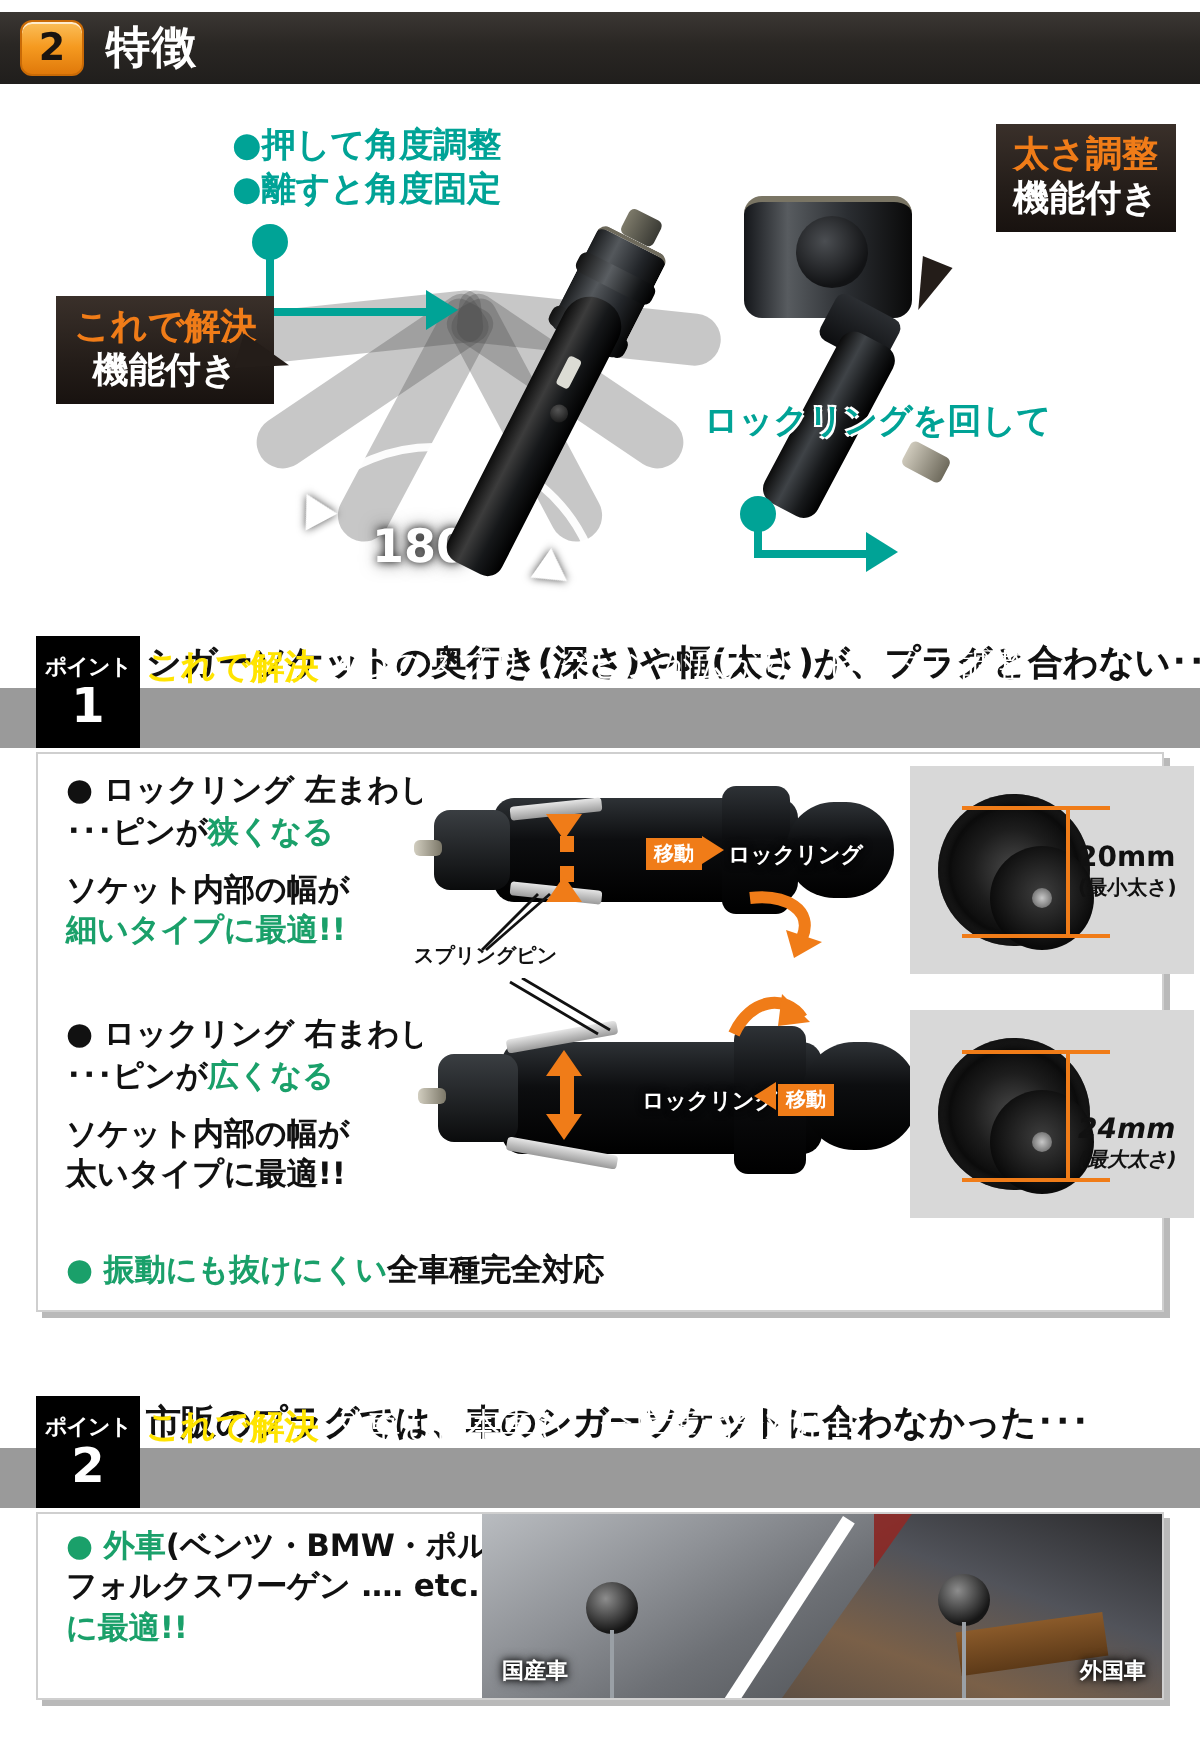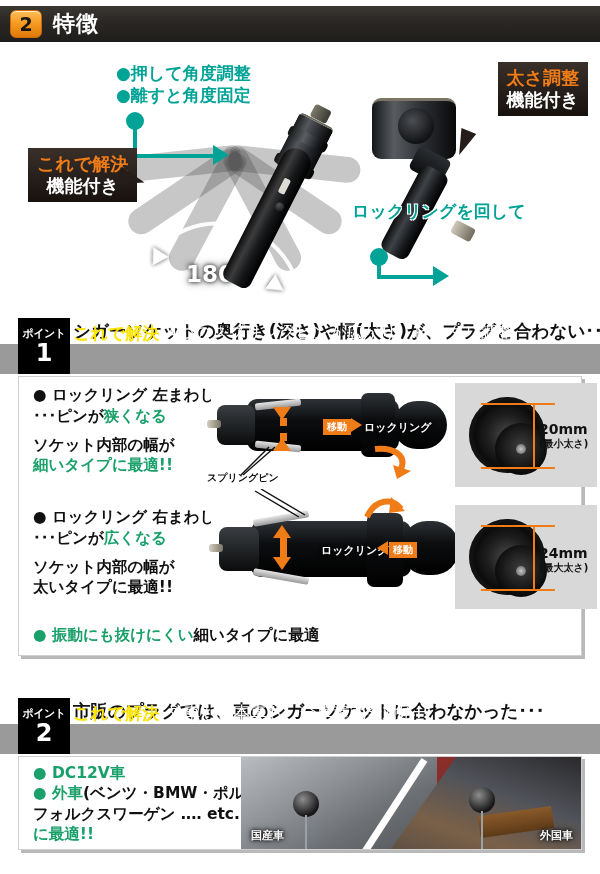--- a/index.html
+++ b/index.html
@@ -394,30 +394,30 @@
         </div>
 
         <div class="measure" style="left:436px;top:6px;">
           <div class="m-circle">
             <div class="m-inner"></div>
             <div class="m-dot"></div>
           </div>
           <div class="m-line" style="left:26px;top:20px;width:74px;"></div>
           <div class="m-line" style="left:26px;top:84px;width:74px;"></div>
           <div class="m-vert" style="left:78px;top:20px;height:66px;"></div>
-          <div class="m-txt" style="left:84px;top:40px;">
+          <div class="m-txt" style="left:84px;top:52px;font-style:italic;">
             <span class="mm">24mm</span>
             <span class="sub">(最大太さ)</span>
           </div>
         </div>
       </div>
 
       <div class="row-lock">
         <div class="row-txt">
-          <span class="green">● 振動にも抜けにくい</span><span>細いタイプに最適</span>
+          <span class="green">● 振動にも抜けにくい</span><span>全車種完全対応</span>
         </div>
       </div>
     </div>
   </div>
 
   <div class="point" style="top:698px;">
     <div class="pt-head">
       <div class="pt-title">市販のプラグでは、車のシガーソケットに合わなかった･･･</div>
       <div class="pt-bar"></div>
       <div class="pt-bar-inner">
@@ -426,21 +426,20 @@
       </div>
       <div class="pt-badge">
         <span class="pb-l">ポイント</span>
         <span class="pb-n">2</span>
       </div>
     </div>
 
     <div class="pt-body">
       <div class="p2-body">
         <div class="p2-txt">
-          <div class="green">● DC12V車</div>
           <div>
             <span class="green">● 外車</span><span>(ベンツ・BMW・ポルシェ・</span>
           </div>
           <div>フォルクスワーゲン ‥‥ etc.)</div>
           <div class="green">に最適!!</div>
         </div>
 
         <div class="car-photos">
           <div class="car-left"></div>
           <div class="car-red"></div>

